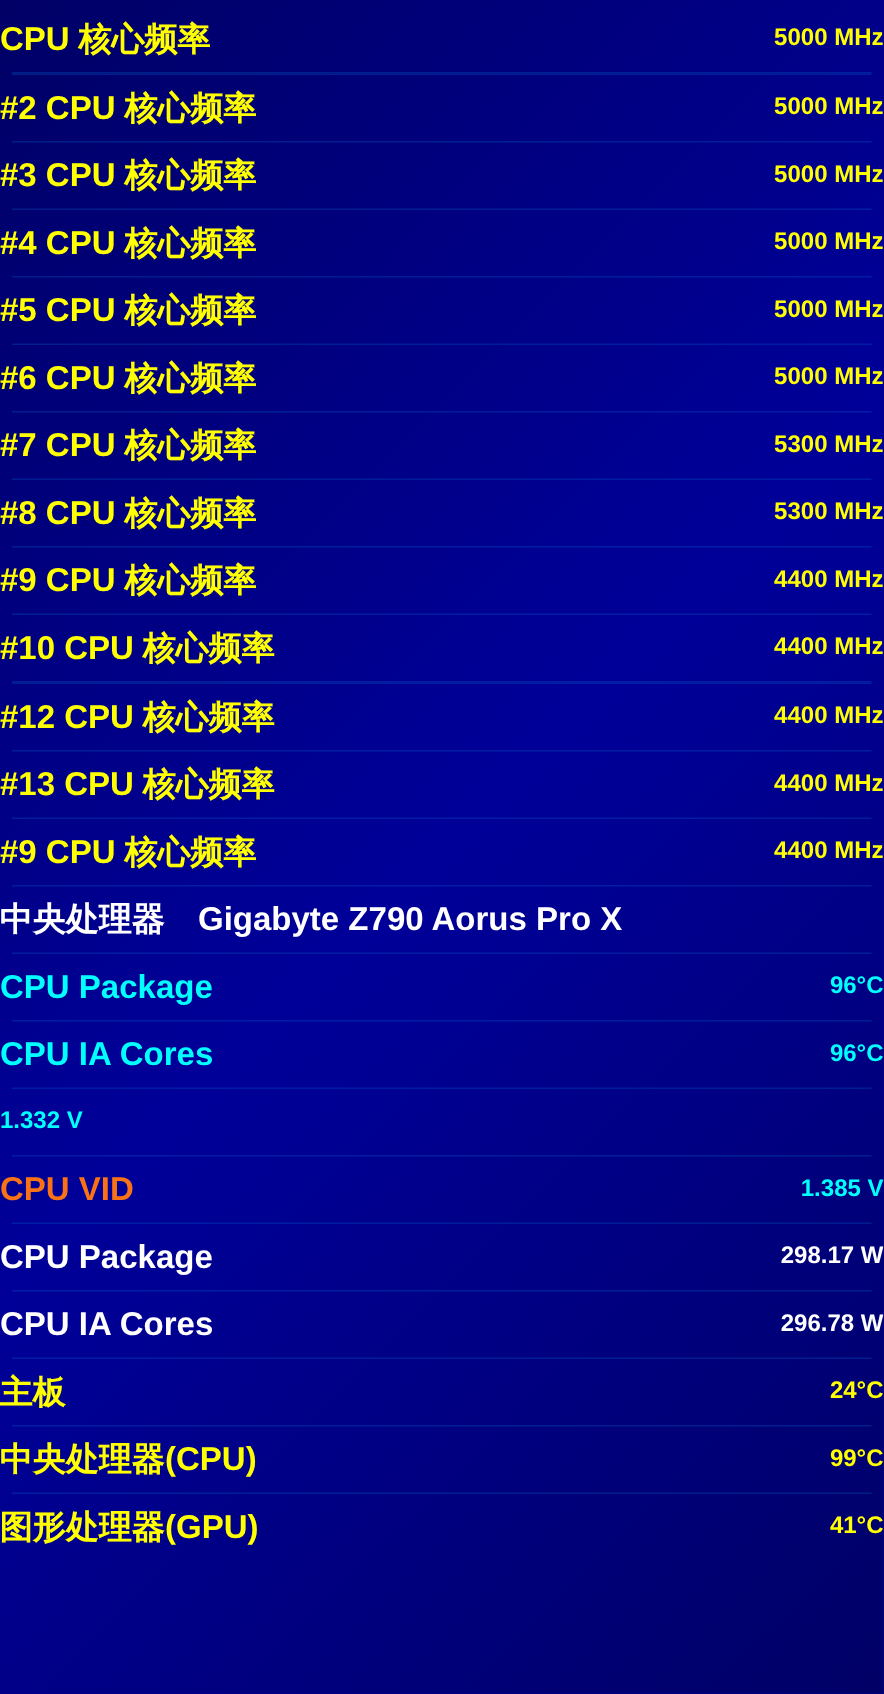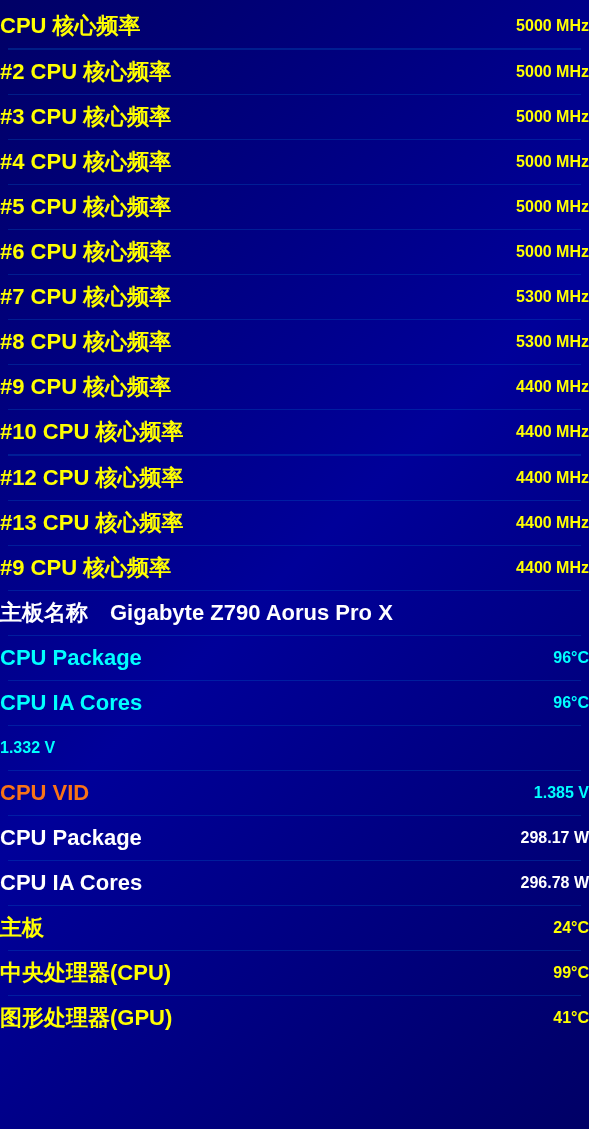--- a/index.html
+++ b/index.html
@@ -124,21 +124,21 @@
       <span class="row-label" style="color: rgb(255, 255, 0);">#13 CPU 核心频率</span>
       <span class="row-value" style="color: rgb(255, 255, 0);">4400 MHz</span>
     </div>
     <div class="divider"></div>
     <div class="row">
       <span class="row-label" style="color: rgb(255, 255, 0);">#9 CPU 核心频率</span>
       <span class="row-value" style="color: rgb(255, 255, 0);">4400 MHz</span>
     </div>
     <div class="divider"></div>
     <div class="row">
-      <span class="row-label" style="color: rgb(255, 255, 255);">主板名称　Gigabyte Z790 Aorus Pro X</span>
+      <span class="row-label" style="color: rgb(255, 255, 255);">中央处理器　Gigabyte Z790 Aorus Pro X</span>
     </div>
     <div class="divider"></div>
     <div class="row">
       <span class="row-label" style="color: rgb(0, 255, 255);">CPU Package</span>
       <span class="row-value" style="color: rgb(0, 255, 255);">96°C</span>
     </div>
     <div class="divider"></div>
     <div class="row">
       <span class="row-label" style="color: rgb(0, 255, 255);">CPU IA Cores</span>
       <span class="row-value" style="color: rgb(0, 255, 255);">96°C</span>

